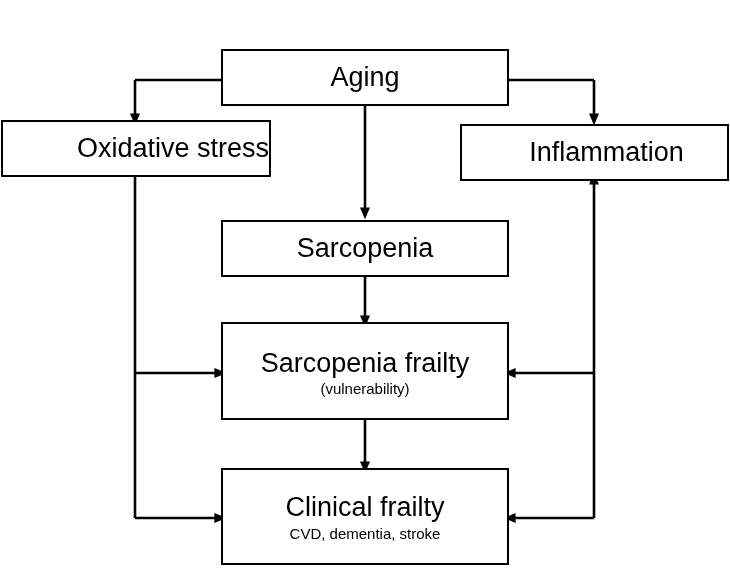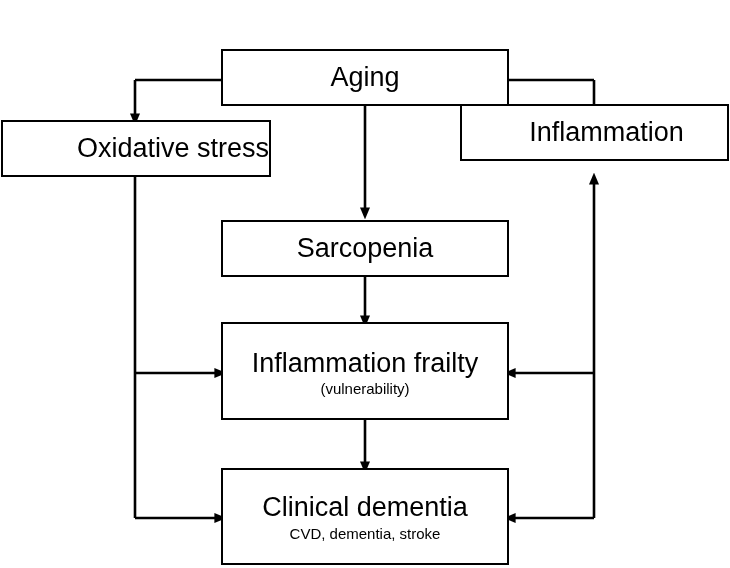--- a/index.html
+++ b/index.html
@@ -47,21 +47,21 @@
   }
   .node-secondary {
     font-size: 15px;
     font-weight: 400;
     white-space: nowrap;
     margin-top: 3px;
   }
   
   #node-aging        { left: 221px; top: 5px;   width: 288px; height: 57px; margin-top: 44px; }
   #node-oxidative    { left: 1px;   top: 120px; width: 270px; height: 57px; align-items: flex-end; }
-  #node-inflammation { left: 460px; top: 104px; width: 269px; height: 57px; padding-left: 24px; }
+  #node-inflammation { left: 460px; top: 124px; width: 269px; height: 57px; padding-left: 24px; }
   #node-sarcopenia   { left: 221px; top: 220px; width: 288px; height: 57px; justify-content: center; }
   #node-preclinical  { left: 221px; top: 322px; width: 288px; height: 98px; }
   #node-clinical     { left: 221px; top: 468px; width: 288px; height: 97px; }
   #node-preclinical .node-primary { margin-top: 4px; }
   #node-clinical .node-primary { margin-top: 2px; }
 </style>
 </head>
 <body>
 
 <div id="diagram-root">
@@ -113,22 +113,22 @@
 
   <div class="node-box" id="node-inflammation">
     <div class="node-primary">Inflammation</div>
   </div>
 
   <div class="node-box" id="node-sarcopenia">
     <div class="node-primary">Sarcopenia</div>
   </div>
 
   <div class="node-box" id="node-preclinical">
-    <div class="node-primary">Inflammation frailty</div>
+    <div class="node-primary">Sarcopenia frailty</div>
     <div class="node-secondary">(vulnerability)</div>
   </div>
 
   <div class="node-box" id="node-clinical">
-    <div class="node-primary">Clinical dementia</div>
+    <div class="node-primary">Clinical frailty</div>
     <div class="node-secondary">CVD, dementia, stroke</div>
   </div>
 
 </div>
 
 </body></html>

